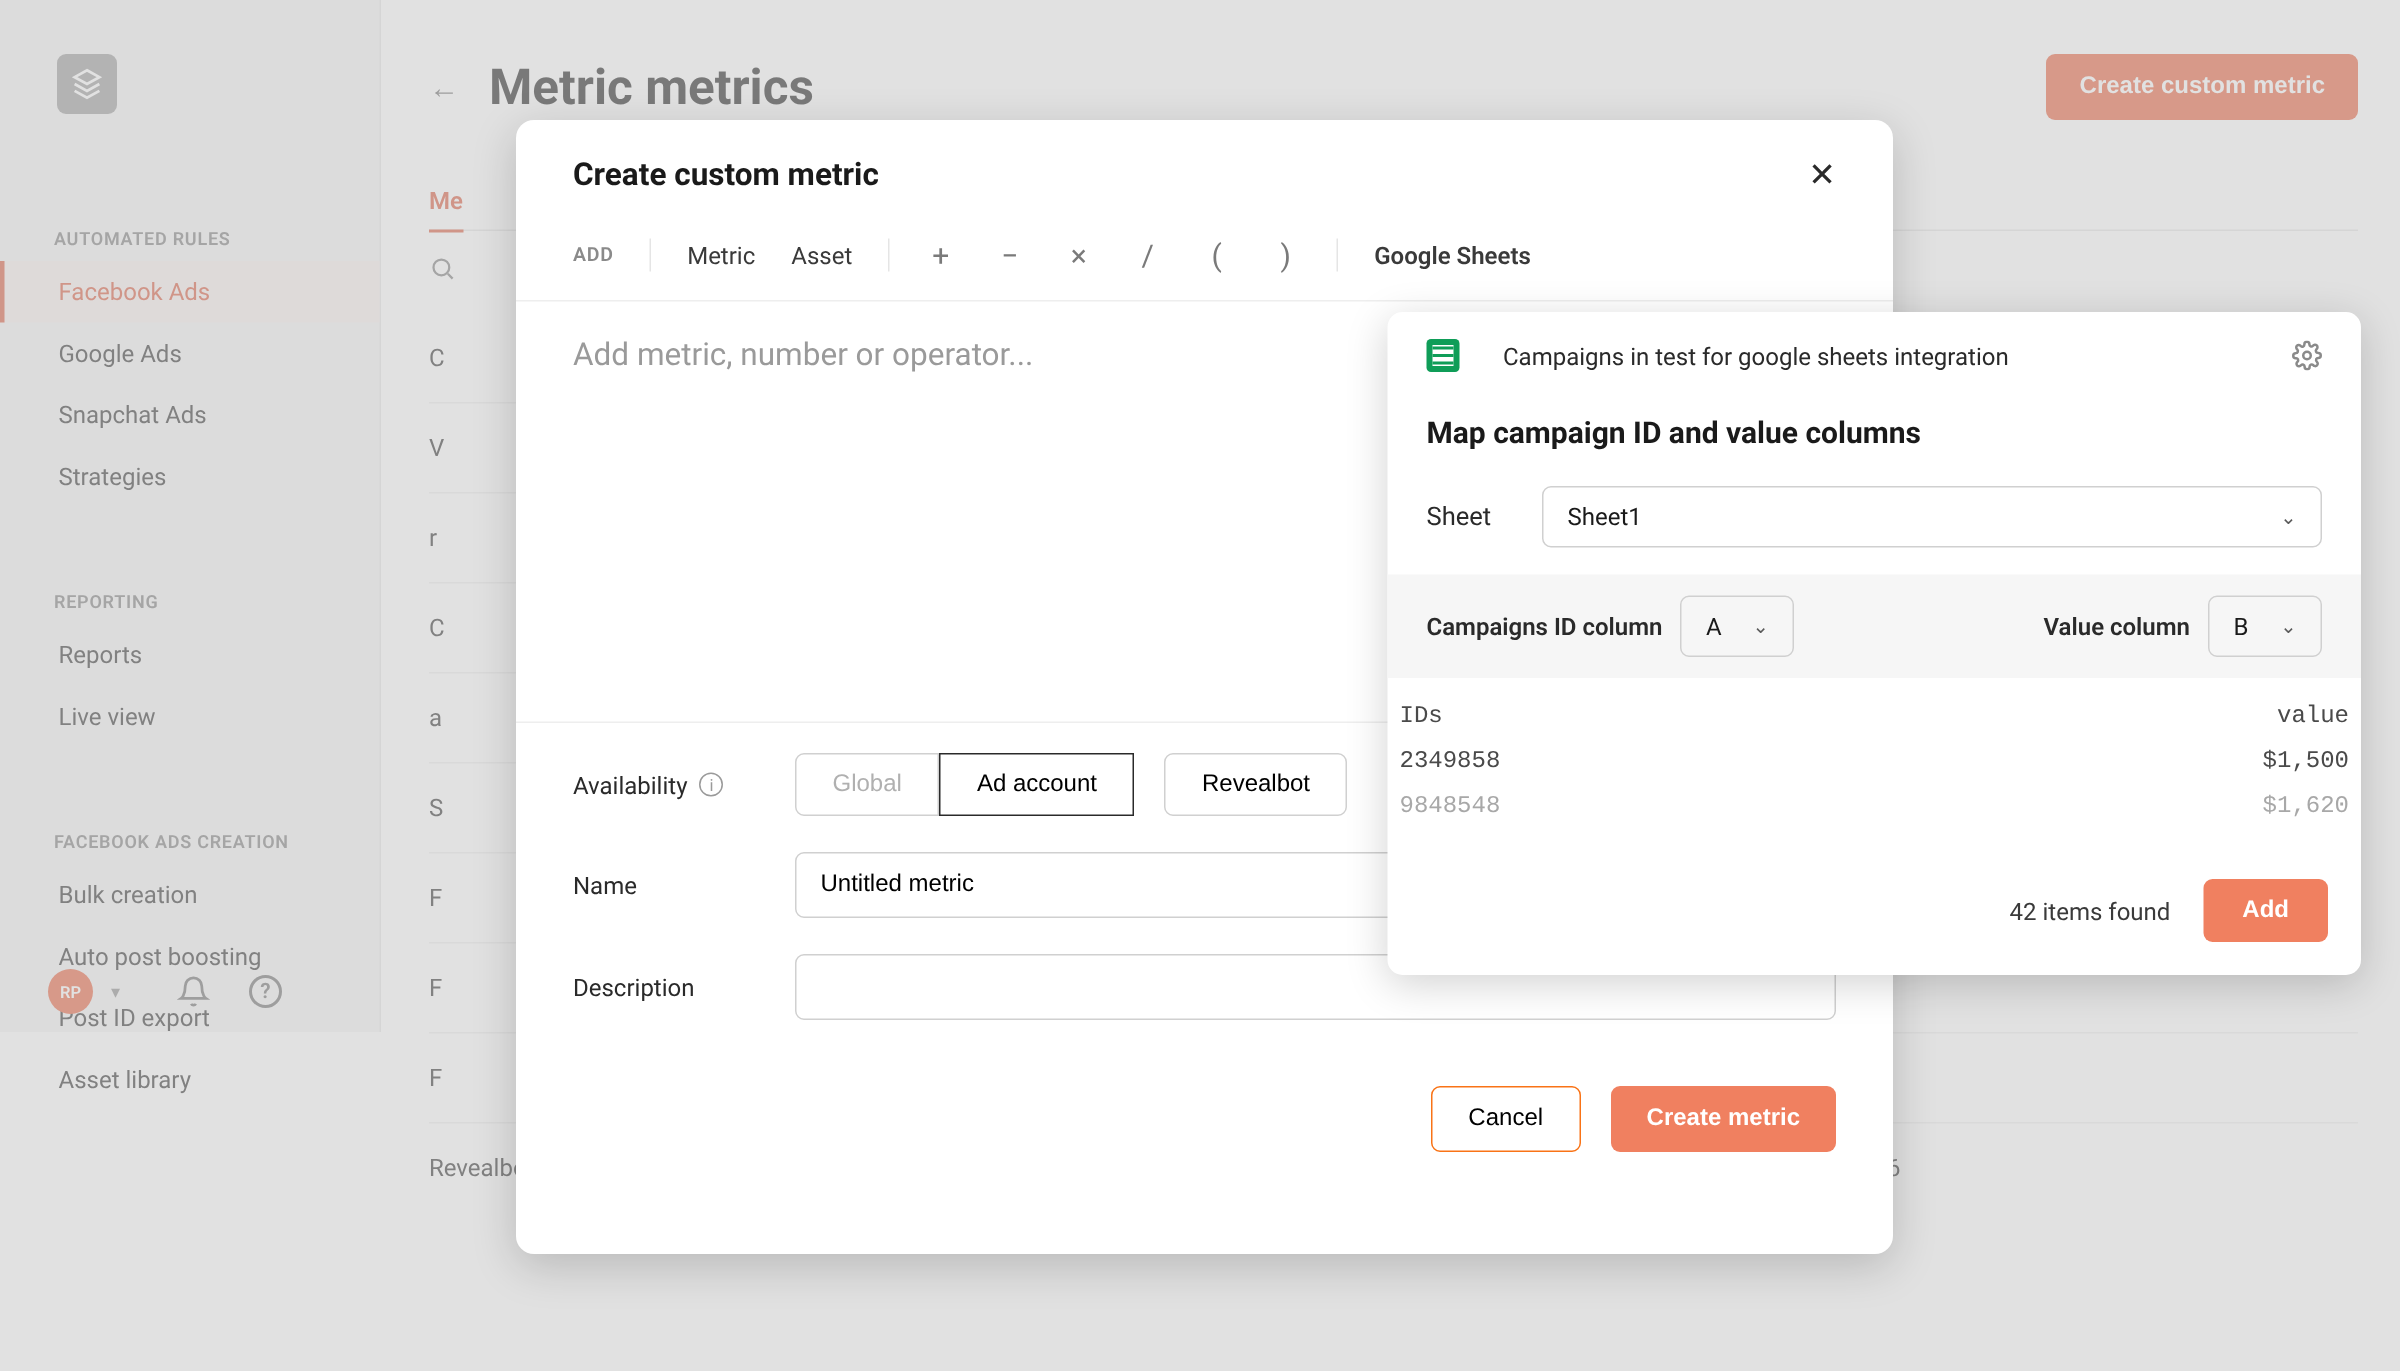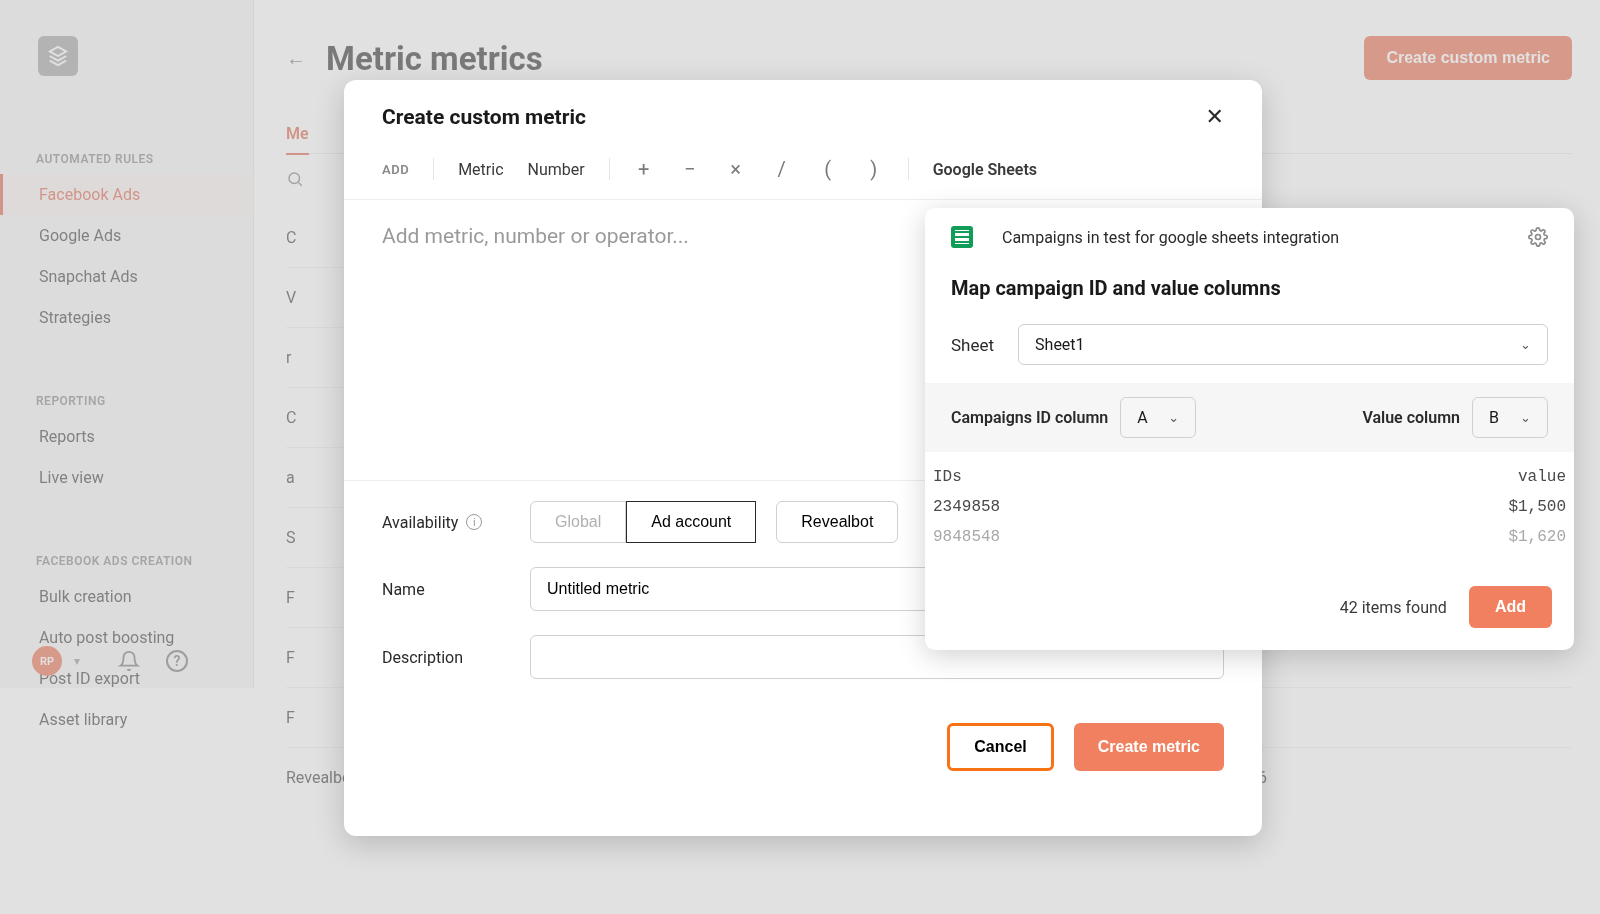--- a/index.html
+++ b/index.html
@@ -60,34 +60,34 @@
 .seg { display:flex;justify-content:flex-end; }
 .seg-btn { border:1px solid #d0d0d0; padding: 11px 24px; font-size:16px; background:#fff; cursor:pointer; }
 .seg-btn:first-child { border-radius:6px 0 0 6px;}
 .seg-btn:last-child { border-radius:0 6px 6px 0; border-left:none;}
 .seg-btn.mid { border-left:none;}
 .seg-btn.disabled { color:#b0b0b0;}
 .seg-btn.revealbot { margin-left:20px; border-radius:6px; border-left:1px solid #d0d0d0;}
 .text-input { border:1px solid #d0d0d0; border-radius:6px; padding:12px 16px; font-size:16px; width:420px; }
 .text-input.desc { width:694px;}
 .modal-footer { display:flex; justify-content:flex-end; gap:20px; padding: 16px 38px 28px; }
-.btn-secondary { background:#fff; border:3px solid #f97316; border-radius:6px; padding:12px 24px; font-size:16px; cursor:pointer; font-weight:700;}
+.btn-secondary { background:#fff; border:1px solid #f97316; border-radius:6px; padding:12px 24px; font-size:16px; cursor:pointer; font-weight:400;}
 .btn-create { background:#f08060; color:#fff; border:none; border-radius:6px; padding:12px 24px; font-size:16px; cursor:pointer; font-weight:600;}
 
 
 .popover { position:absolute; left:925px; top:208px; width:649px; background:#fff; border-radius:10px; box-shadow:0 6px 28px rgba(0,0,0,0.18); }
 .pop-head { display:flex; align-items:center; justify-content:space-between; padding:18px 26px 8px;}
 .pop-head-left { display:flex; align-items:center; gap:29px;}
 .gs-ico { width:22px; height:22px; background:#0f9d58; border-radius:3px; position:relative;}
 .gs-ico::before{content:""; position:absolute; inset:4px; background:#fff;}
 .gs-ico::after{content:""; position:absolute; left:4px; right:4px; top:10px; height:2px; background:#0f9d58; box-shadow:0 -5px 0 #0f9d58, 0 5px 0 #0f9d58;}
 .pop-file { font-size:16px; color:#2a2a2a;}
 .gear { width:20px; height:20px; color:#8a8a8a;}
 .pop-sub { font-size:20px; font-weight:700; padding: 20px 26px 18px;}
-.pop-row { display:flex; align-items:center; padding: 6px 26px 18px; gap:24px;}
+.pop-row { display:flex; align-items:center; padding: 6px 26px 18px; gap:34px;}
 .pop-lbl { font-size:17px; color:#2a2a2a; }
 .sel { border:1px solid #d0d0d0; border-radius:6px; padding:10px 16px; font-size:16px; display:flex; align-items:center; justify-content:space-between; cursor:pointer; min-width:76px;}
 .sel.wide { flex:1; min-width:480px;}
 .chev { color:#5a5a5a; font-size:13px;}
 .map-row { display:flex; align-items:center; justify-content:space-between; padding:14px 26px; background:#f6f6f6;}
 .map-pair { display:flex; align-items:center; gap:12px;}
 .map-lbl { font-size:16px; font-weight:600; color:#2a2a2a;}
 .preview { padding: 10px 8px 6px; font-family: Liberation Mono, monospace;}
 .pv-row { display:flex; justify-content:space-between; padding:6px 0; font-size:16px; color:#4a4a4a;}
 .pv-row.muted { color:#a8a8a8;}
@@ -220,21 +220,21 @@
 
 <div class="modal">
   <div class="modal-header">
     <div class="modal-title">Create custom metric</div>
     <div class="close-x">✕</div>
   </div>
   <div class="toolbar">
     <span class="tb-label">ADD</span>
     <span class="tb-sep"></span>
     <span class="tb-link">Metric</span>
-    <span class="tb-link">Number</span>
+    <span class="tb-link">Asset</span>
     <span class="tb-sep"></span>
     <div class="tb-ops">
       <span class="tb-op">+</span>
       <span class="tb-op">−</span>
       <span class="tb-op">×</span>
       <span class="tb-op">/</span>
       <span class="tb-op">(</span>
       <span class="tb-op">)</span>
     </div>
     <span class="tb-sep"></span>

